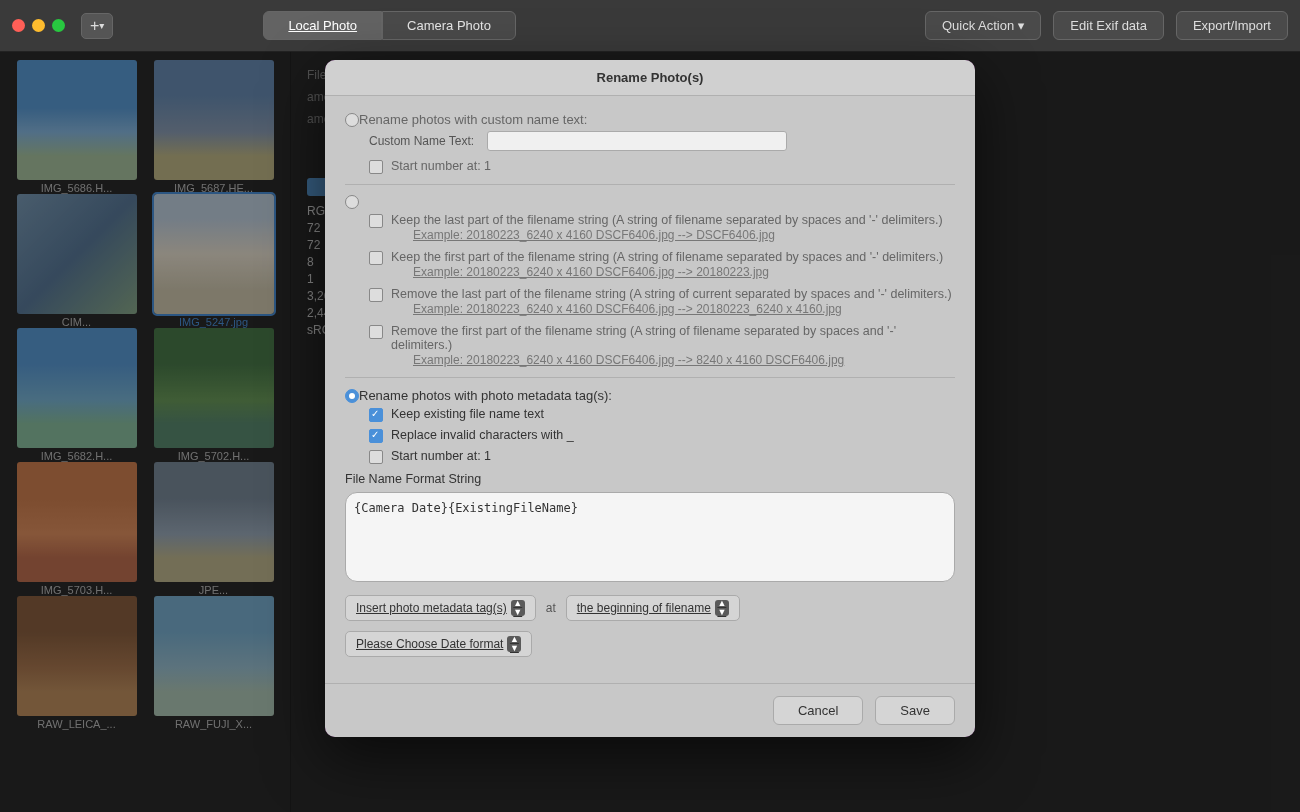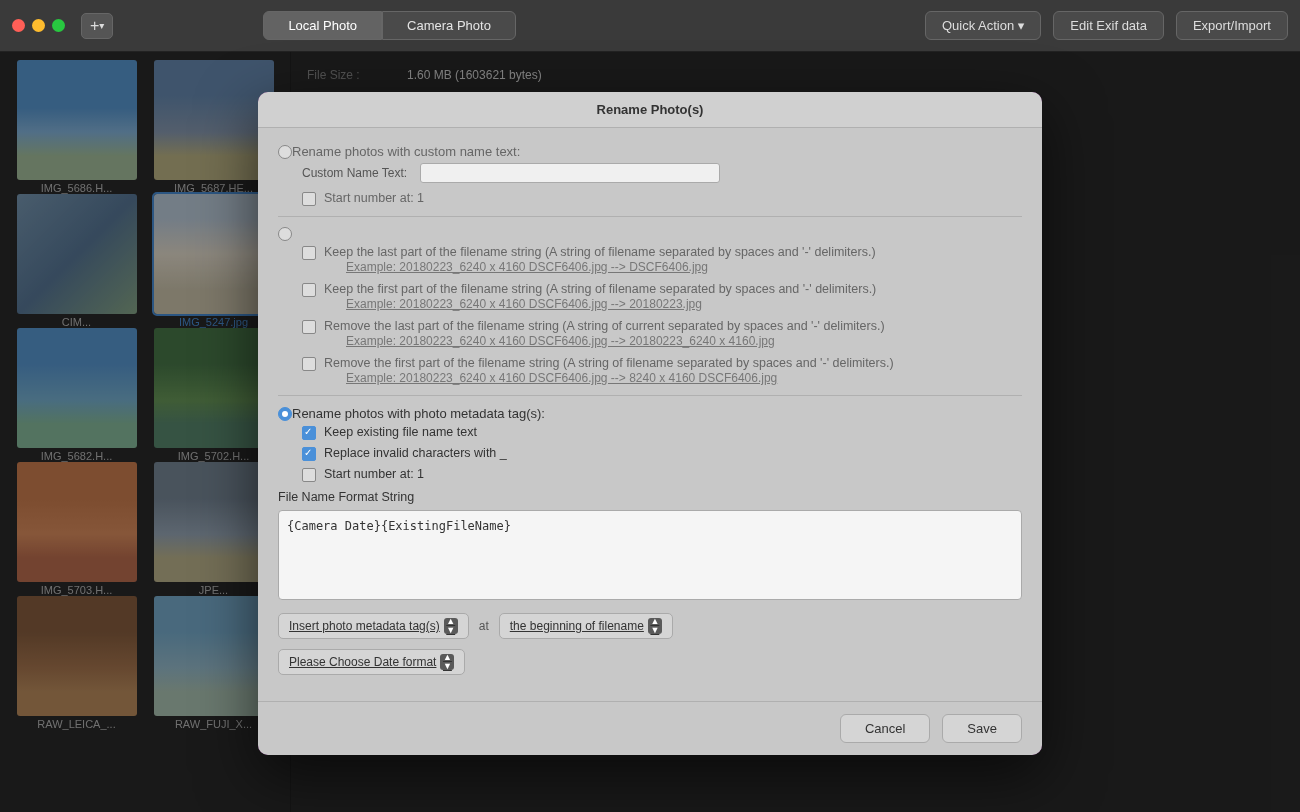--- a/index.html
+++ b/index.html
@@ -61,20 +61,21 @@
       padding: 6px 24px;
       border: 1px solid #666;
       background: #4a4a4a;
       color: #e5e5e5;
       cursor: pointer;
       font-size: 13px;
     }
     .nav-tab.active {
       background: #636363;
       color: #fff;
+      text-decoration: underline;
     }
     .nav-tab:first-child { border-radius: 6px 0 0 6px; }
     .nav-tab:last-child { border-radius: 0 6px 6px 0; }
 
     .toolbar-right {
       display: flex;
       gap: 12px;
       margin-left: auto;
     }
     .toolbar-btn {
@@ -203,26 +204,25 @@
       bottom: 0;
       background: rgba(0,0,0,0.4);
       display: flex;
       align-items: flex-start;
       justify-content: center;
       padding-top: 8px;
       z-index: 100;
     }
 
     .dialog {
-      width: 784px;
+      width: 650px;
       background: #701a75;
       border-radius: 10px;
       box-shadow: 0 20px 60px rgba(0,0,0,0.6);
       overflow: hidden;
-      margin-top: 32px;
     }
 
     .dialog-title-bar {
       background: #d0d0d0;
       text-align: center;
       padding: 10px 0;
       font-size: 13px;
       font-weight: 600;
       color: #333;
       border-bottom: 1px solid #b0b0b0;
@@ -355,21 +355,21 @@
       color: #333;
       font-size: 12.5px;
       margin-bottom: 6px;
     }
 
     .format-textarea {
       width: 100%;
       height: 90px;
       background: #f5f5f5;
       border: 1px solid #aaa;
-      border-radius: 4px;
+      border-radius: 12px;
       padding: 8px;
       color: #333;
       font-size: 12px;
       resize: none;
       font-family: monospace;
     }
 
     .insert-row {
       display: flex;
       align-items: center;

